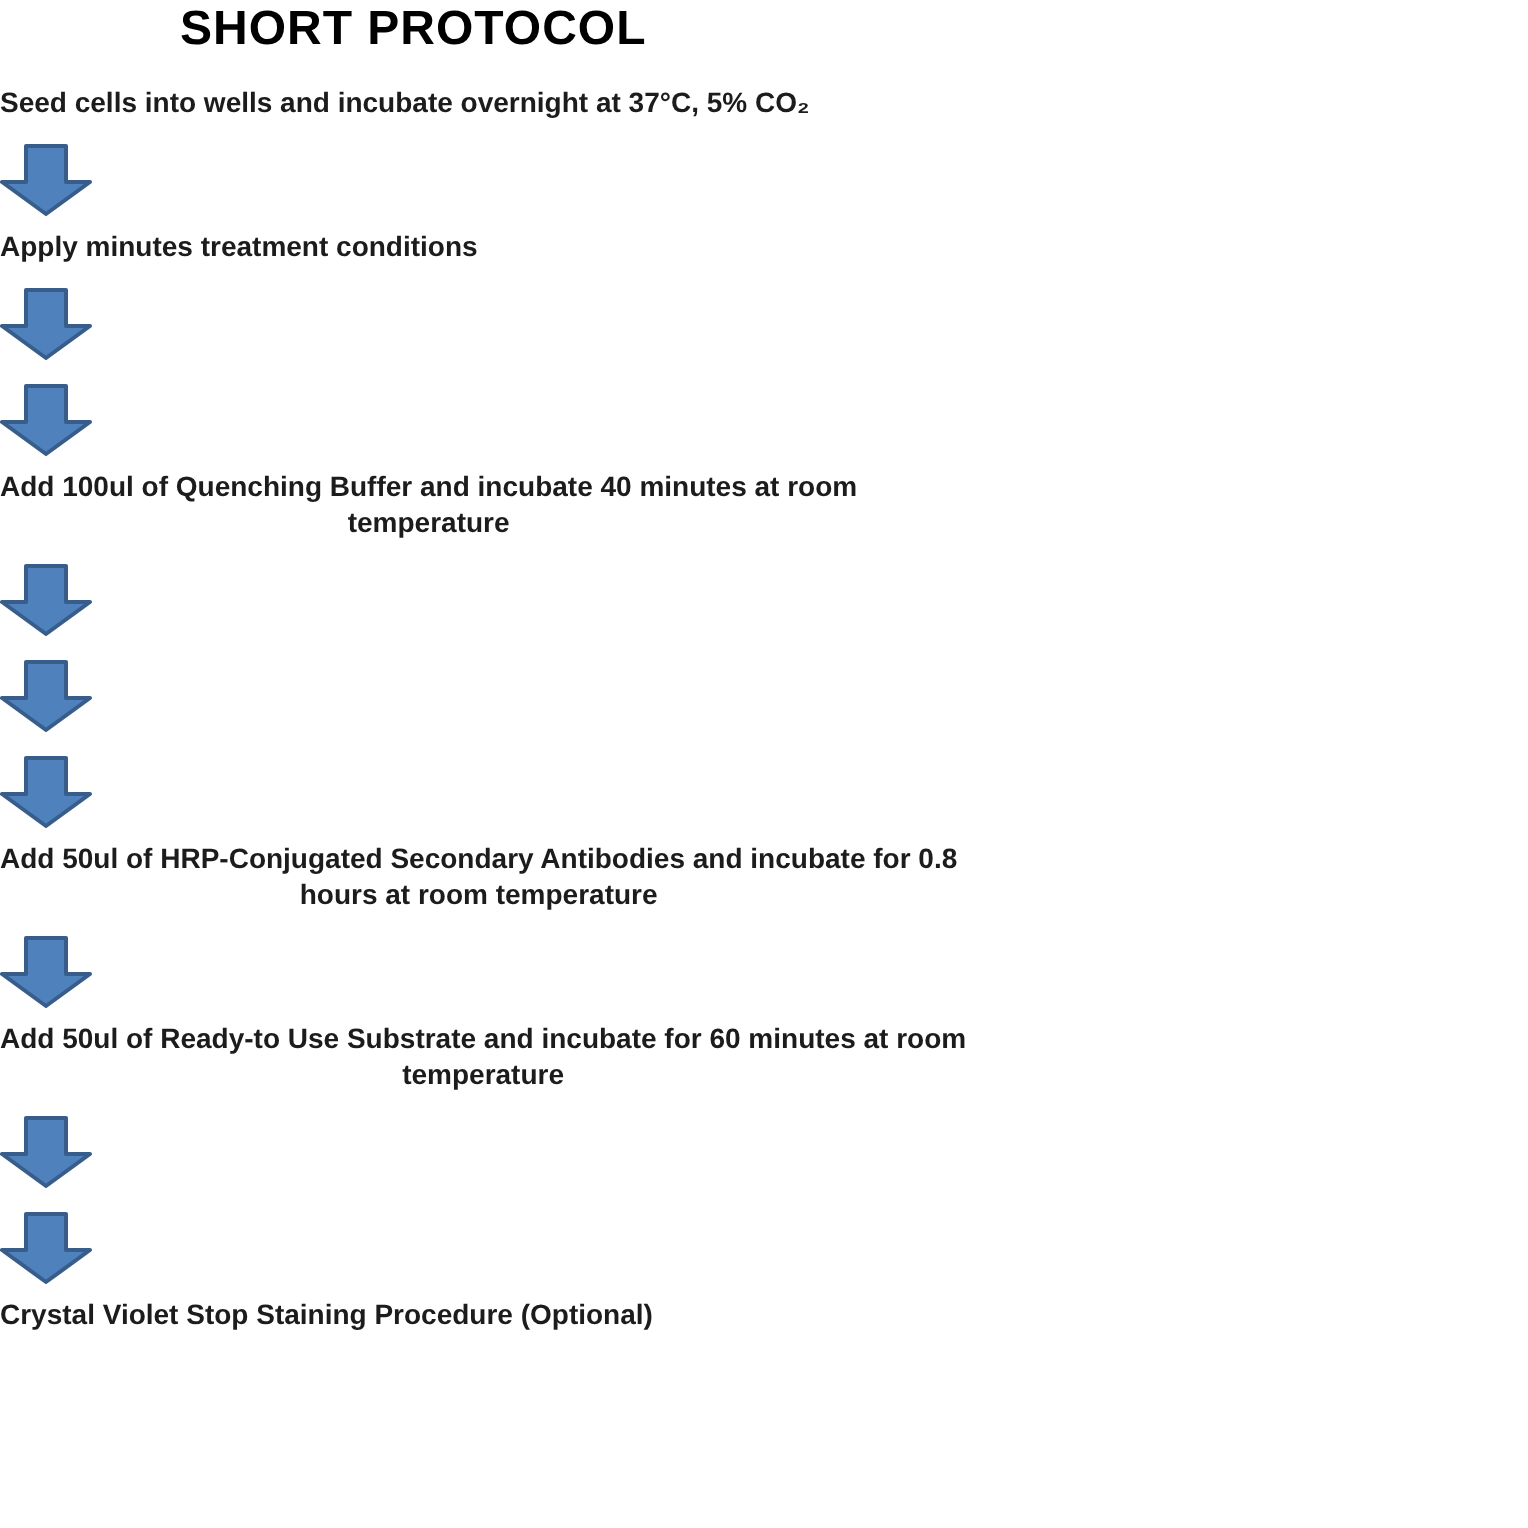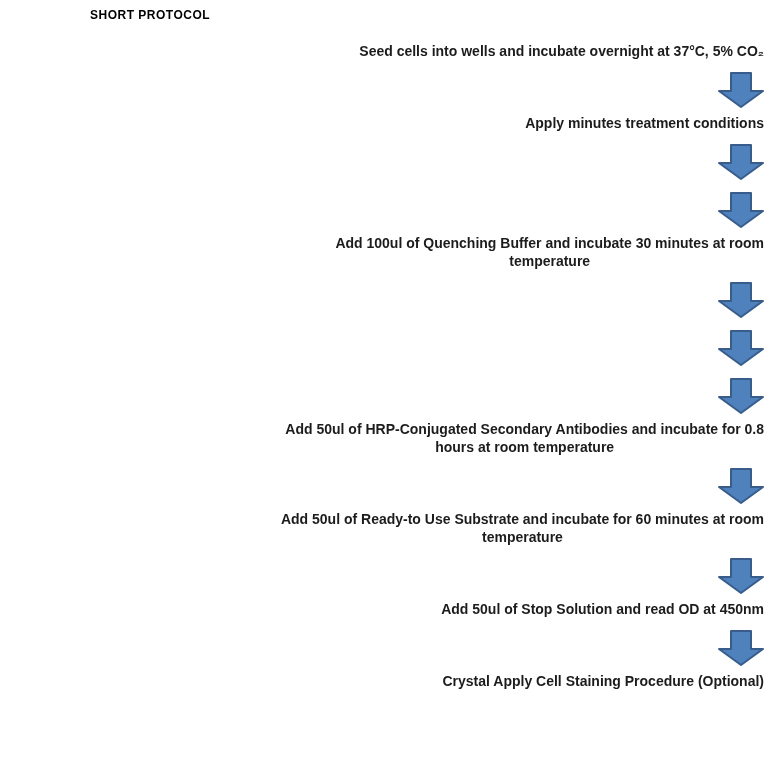--- a/index.html
+++ b/index.html
@@ -17,30 +17,30 @@
     font-family: "Liberation Sans", "DejaVu Sans", sans-serif;
     overflow: hidden;
   }
   .canvas {
     width: 764px;
     height: 764px;
     position: relative;
   }
   .title {
     margin: 4px 0 0 90px;
-    font-size: 12px;
+    font-size: 24px;
     line-height: 22px;
     font-weight: bold;
     color: #000000;
     letter-spacing: 0.5px;
   }
   .flow {
     display: flex;
     flex-direction: column;
-    align-items: flex-end;
+    align-items: flex-start;
   }
   .step {
     margin-top: 6px;
     font-size: 14px;
     line-height: 18px;
     font-weight: bold;
     color: var(--text);
     text-align: center;
     white-space: pre-line;
     max-width: 660px;
@@ -83,21 +83,21 @@
         </svg>
     </div>
 
 
     <div class="arrow">
       <svg width="46" height="36" viewBox="0 0 46 36">
           <polygon points="13,1 33,1 33,19 45,19 23,35 1,19 13,19"></polygon>
         </svg>
     </div>
 
-    <div class="step">Add 100ul of Quenching Buffer and incubate 30 minutes at room
+    <div class="step">Add 100ul of Quenching Buffer and incubate 40 minutes at room
 temperature</div>
 
     <div class="arrow">
       <svg width="46" height="36" viewBox="0 0 46 36">
           <polygon points="13,1 33,1 33,19 45,19 23,35 1,19 13,19"></polygon>
         </svg>
     </div>
 
 
     <div class="arrow">
@@ -124,23 +124,22 @@
 
     <div class="step">Add 50ul of Ready-to Use Substrate and incubate for 60 minutes at room
 temperature</div>
 
     <div class="arrow">
       <svg width="46" height="36" viewBox="0 0 46 36">
           <polygon points="13,1 33,1 33,19 45,19 23,35 1,19 13,19"></polygon>
         </svg>
     </div>
 
-    <div class="step">Add 50ul of Stop Solution and read OD at 450nm</div>
 
     <div class="arrow">
       <svg width="46" height="36" viewBox="0 0 46 36">
           <polygon points="13,1 33,1 33,19 45,19 23,35 1,19 13,19"></polygon>
         </svg>
     </div>
 
-    <div class="step">Crystal Apply Cell Staining Procedure (Optional)</div>
+    <div class="step">Crystal Violet Stop Staining Procedure (Optional)</div>
   </div>
 </div>
 
 </body></html>

